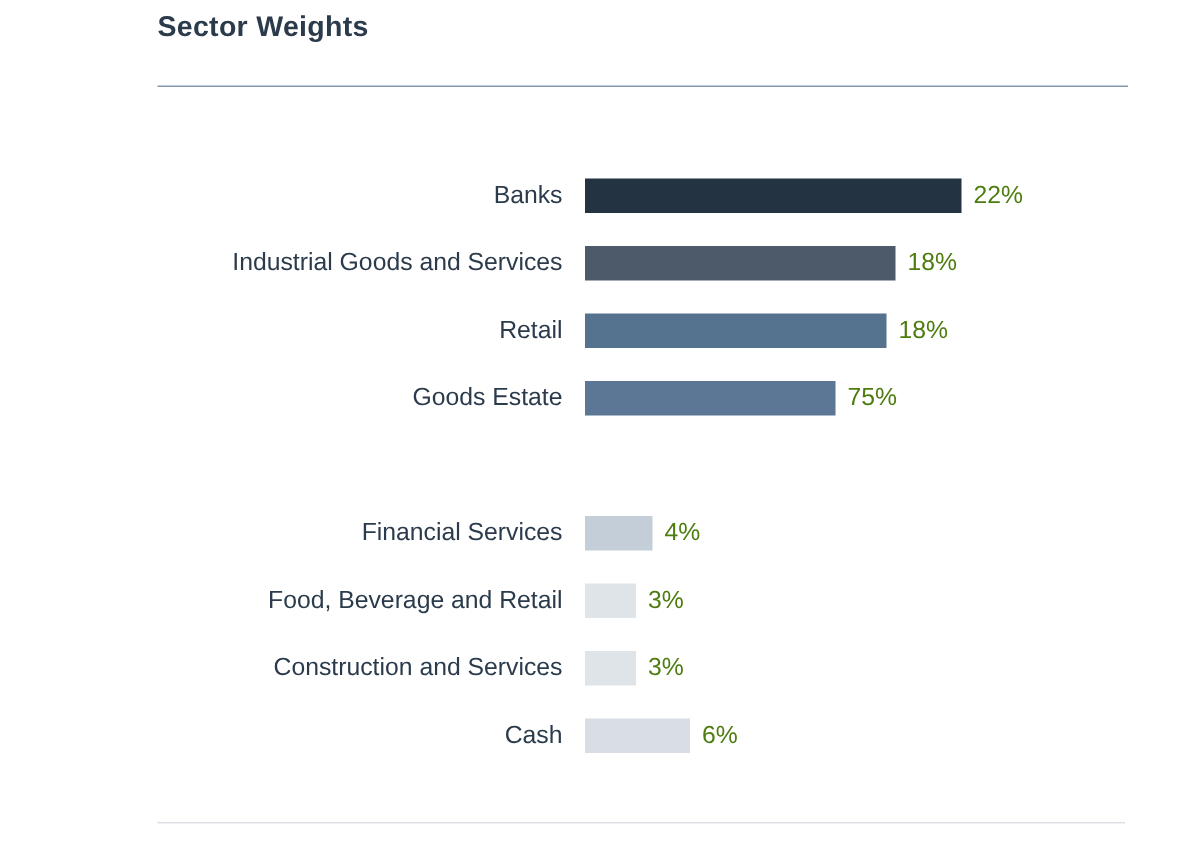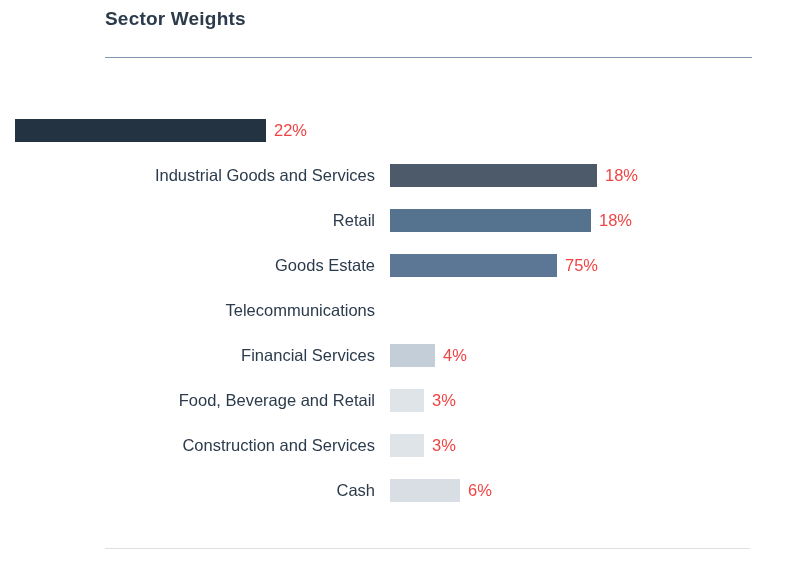--- a/index.html
+++ b/index.html
@@ -75,37 +75,38 @@
     align-items: center;
     padding-left: 15px;
     box-sizing: border-box;
   }
   .bar {
     height: 23px;
     flex: 0 0 auto;
   }
   .value-label {
     font-size: 16.5px;
-    color: #ef4444;
+    color: #4d7c0f;
     margin-left: 8px;
     white-space: nowrap;
     line-height: 1;
   }
 </style>
 </head>
 <body>
 
 <div class="panel">
 
   <div class="panel-title">Sector Weights</div>
 
   <div class="title-rule"></div>
 
   <div class="chart" id="chart">
       <div class="row">
+        <div class="cat-label">Banks</div>
         <div class="bar-area">
           <div class="bar" style="width: 251px; background: rgb(35, 51, 66);"></div>
           <div class="value-label">22%</div>
         </div>
       </div>
       <div class="row">
         <div class="cat-label">Industrial Goods and Services</div>
         <div class="bar-area">
           <div class="bar" style="width: 207px; background: rgb(77, 90, 106);"></div>
           <div class="value-label">18%</div>
@@ -119,21 +120,20 @@
         </div>
       </div>
       <div class="row">
         <div class="cat-label">Goods Estate</div>
         <div class="bar-area">
           <div class="bar" style="width: 167px; background: rgb(91, 119, 149);"></div>
           <div class="value-label">75%</div>
         </div>
       </div>
       <div class="row">
-        <div class="cat-label">Telecommunications</div>
       </div>
       <div class="row">
         <div class="cat-label">Financial Services</div>
         <div class="bar-area">
           <div class="bar" style="width: 45px; background: rgb(195, 206, 216);"></div>
           <div class="value-label">4%</div>
         </div>
       </div>
       <div class="row">
         <div class="cat-label">Food, Beverage and Retail</div>

